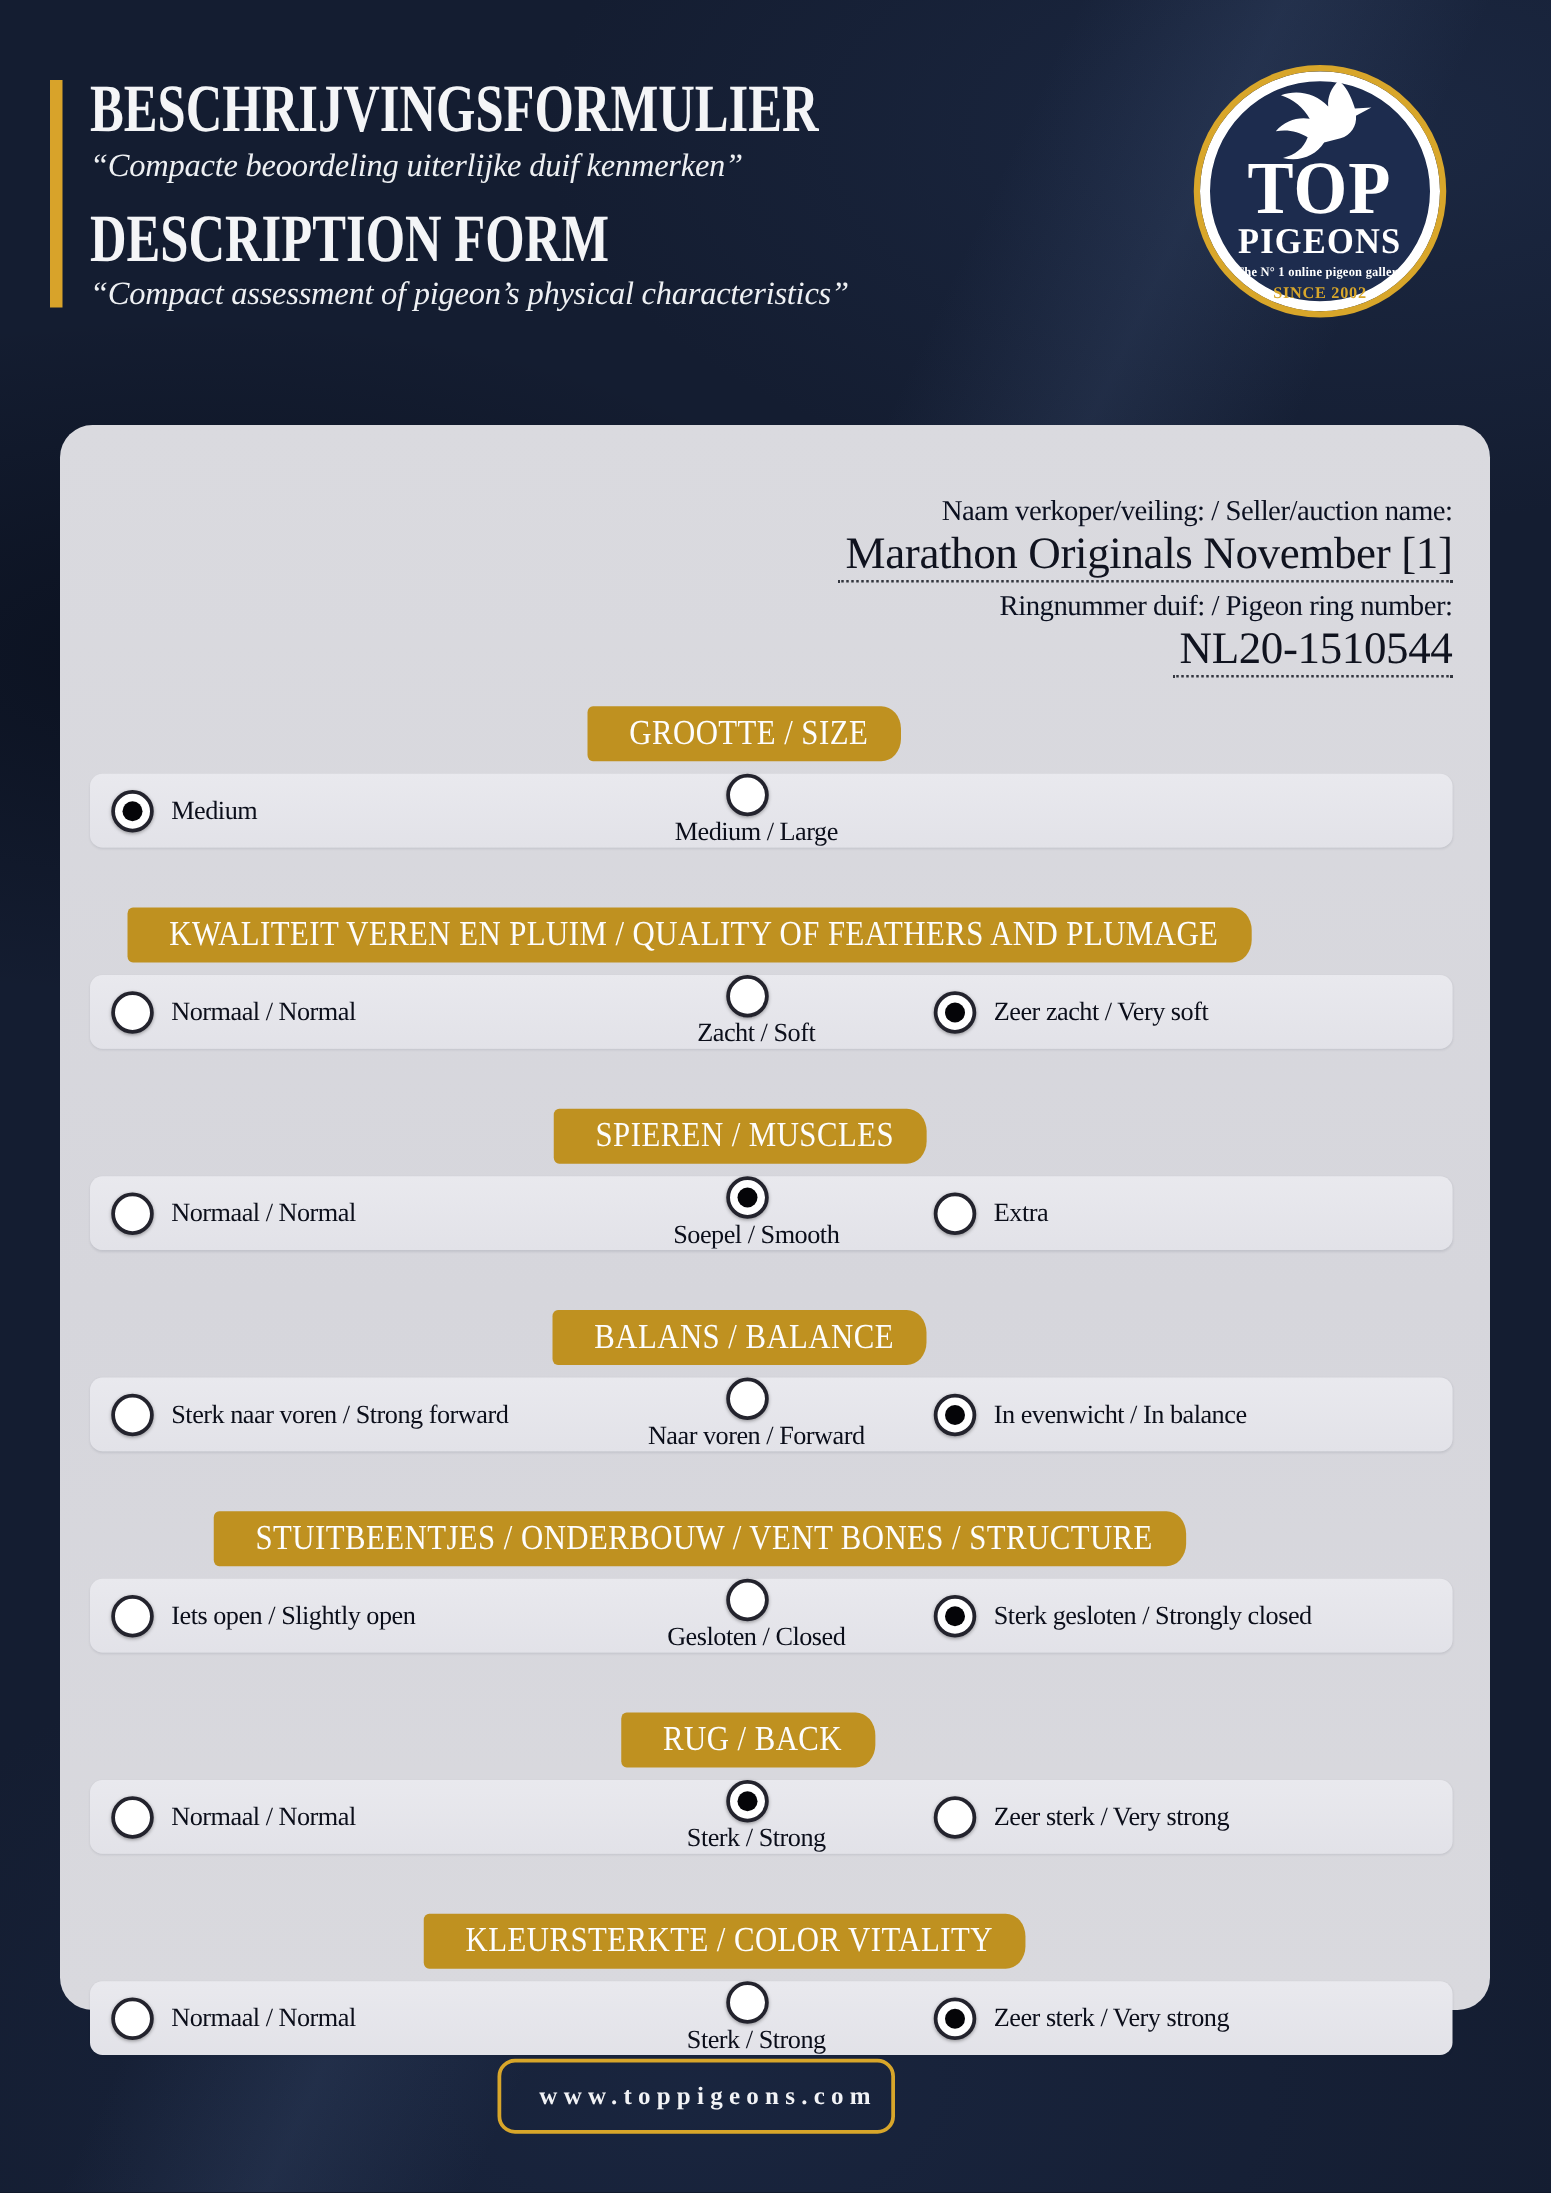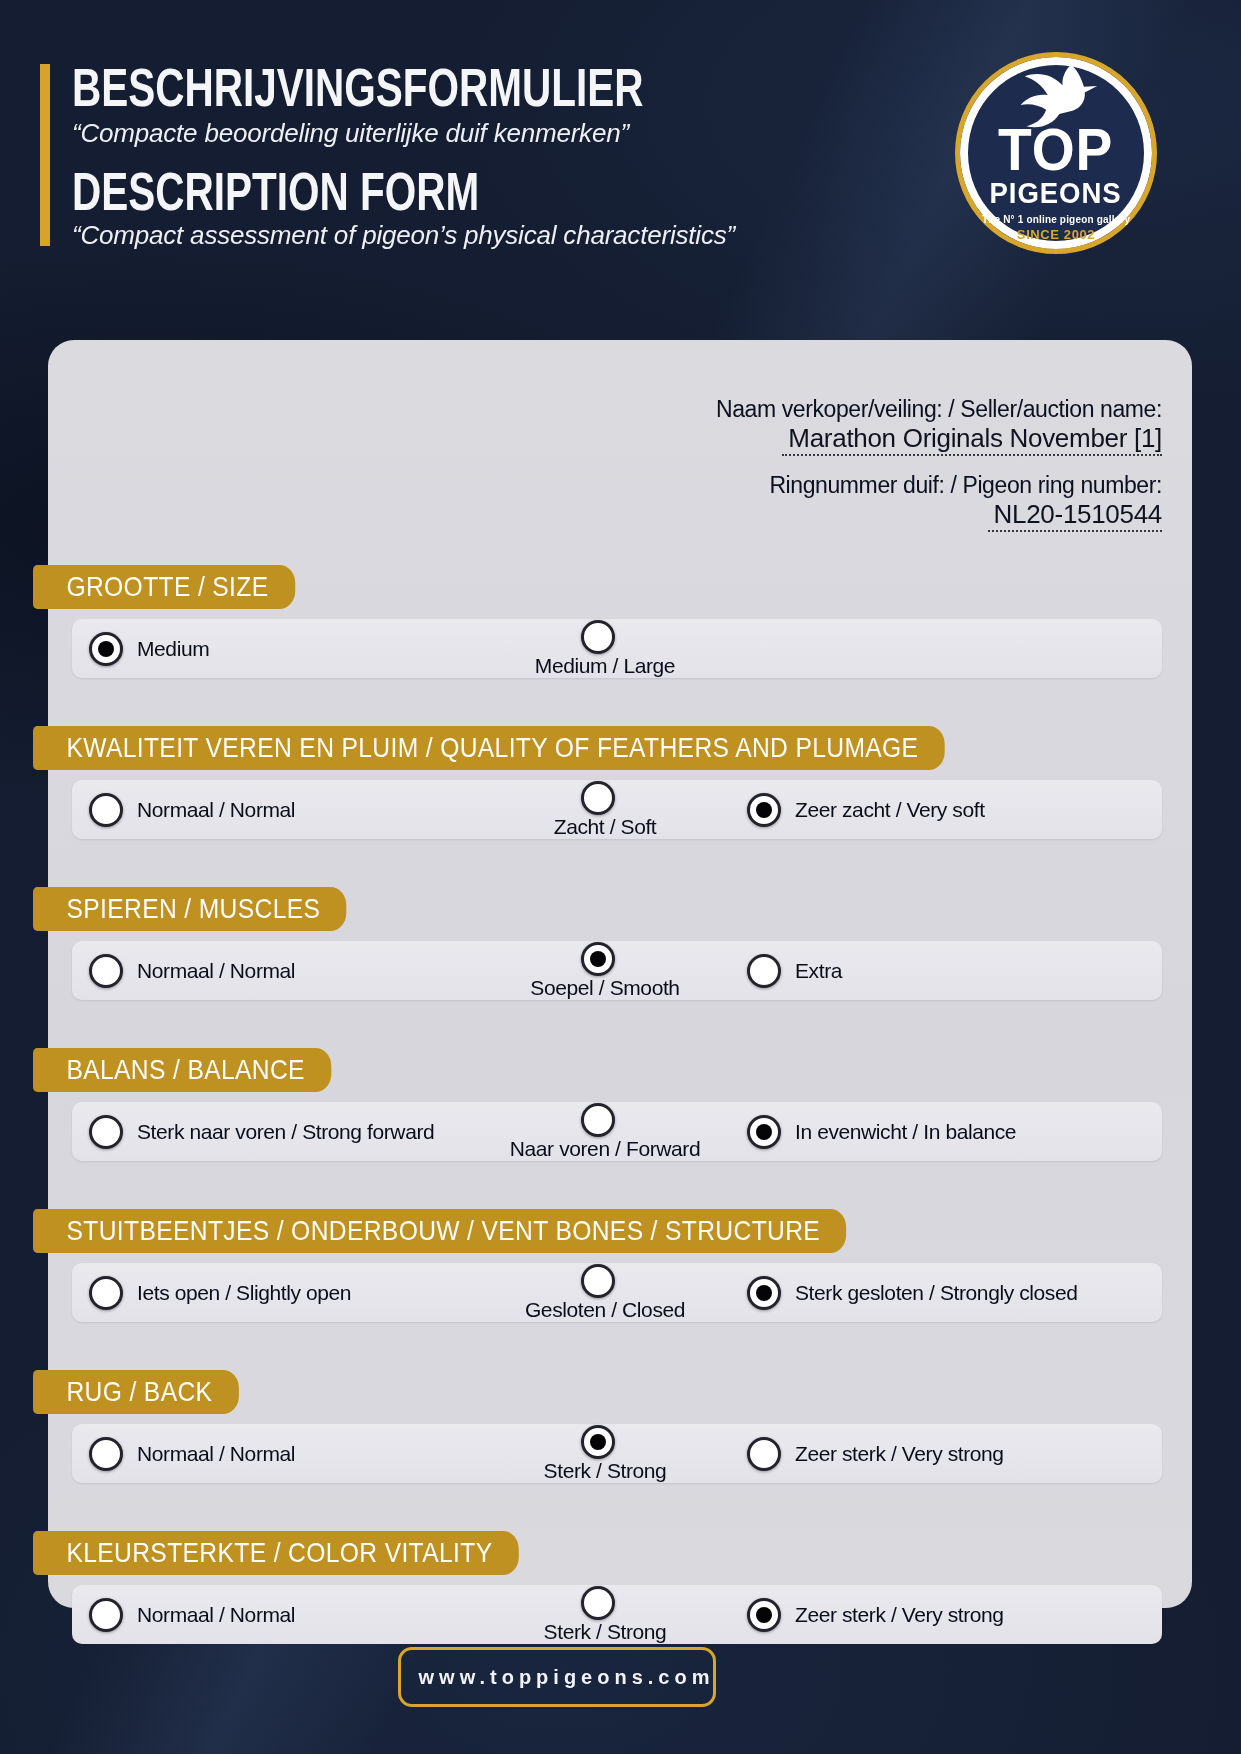--- a/index.html
+++ b/index.html
@@ -1,24 +1,25 @@
 <!DOCTYPE html>
 <html><head>
 <meta charset="utf-8">
 <style>
   html,body{margin:0;padding:0;background:#0c1424;}
   .page{
     position:relative;width:1241px;height:1754px;overflow:hidden;
-    font-family:Liberation Sans, sans-serif;
+    font-family:Liberation Serif, serif;
     background:
       linear-gradient(115deg, rgba(0,0,0,0) 42%, rgba(90,115,160,0.16) 50%, rgba(0,0,0,0) 58%),
       radial-gradient(900px 420px at 12% 30%, rgba(4,8,18,0.55), rgba(0,0,0,0) 65%),
       radial-gradient(1100px 520px at 88% 6%, rgba(45,65,105,0.30), rgba(0,0,0,0) 60%),
       radial-gradient(1200px 700px at 45% 95%, rgba(35,52,88,0.35), rgba(0,0,0,0) 60%),
       #141d31;
+    text-align: center;
   }
 
   
   .accent-bar{position:absolute;left:40px;top:64px;width:10px;height:182px;background:#d8a32a;}
   .title{
     position:absolute;left:72px;color:#f4f5f7;font-weight:700;font-size:54px;line-height:1;
     letter-spacing:0px;transform:scaleX(0.75);transform-origin:left center;white-space:nowrap;
   }
   .title-nl{top:60px;}
   .title-en{top:164px;}
@@ -55,21 +56,21 @@
   }
 
   
   .fields{padding:56px 30px 0 28px;}
   .field{display:flex;align-items:flex-end;height:46px;margin-bottom:30px;flex-direction:column;}
   .field-label{
     white-space:nowrap;font-size:23px;letter-spacing:-0.4px;color:#0b1020;padding-bottom:1px;
   }
   .field-line{
     flex:1;margin-left:8px;border-bottom:2px dotted #33363f;padding:0 0 1px 6px;
-    font-size:26px;letter-spacing:-0.3px;color:#10131f;white-space:nowrap;line-height:1.1;
+    font-size:36px;letter-spacing:-0.3px;color:#10131f;white-space:nowrap;line-height:1.1;
   }
 
   
   .sections{margin-top:47px;}
   .section{margin-bottom:48px;height:113px;}
   .bar{
     display:inline-block;margin-left:-15px;height:44px;line-height:44px;
     background:#bf9120;color:#fdfdfd;border-radius:5px 18px 18px 5px;
     padding:0 30px 0 38px;font-size:28px;letter-spacing:0.4px;white-space:nowrap;
     transform:scaleX(0.88);transform-origin:left center;

